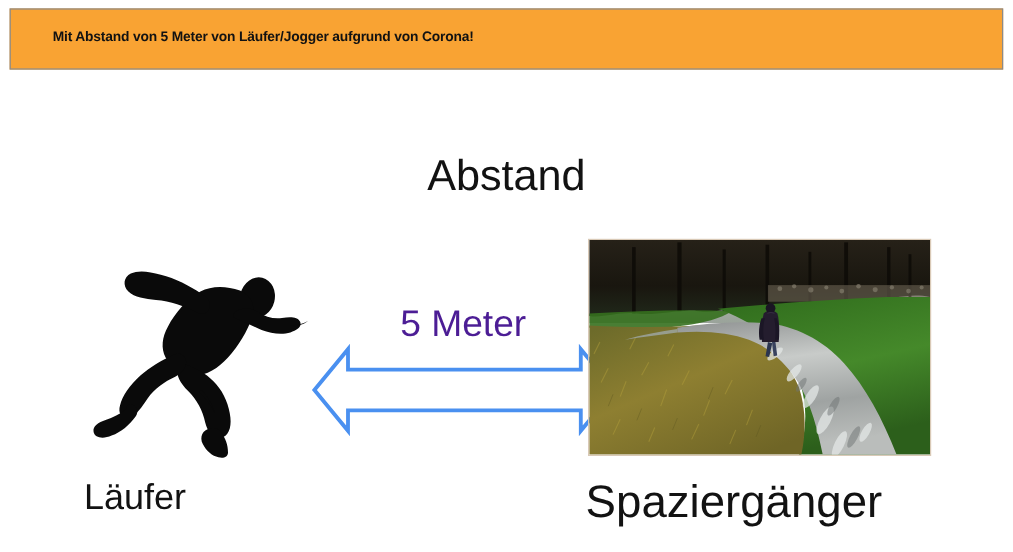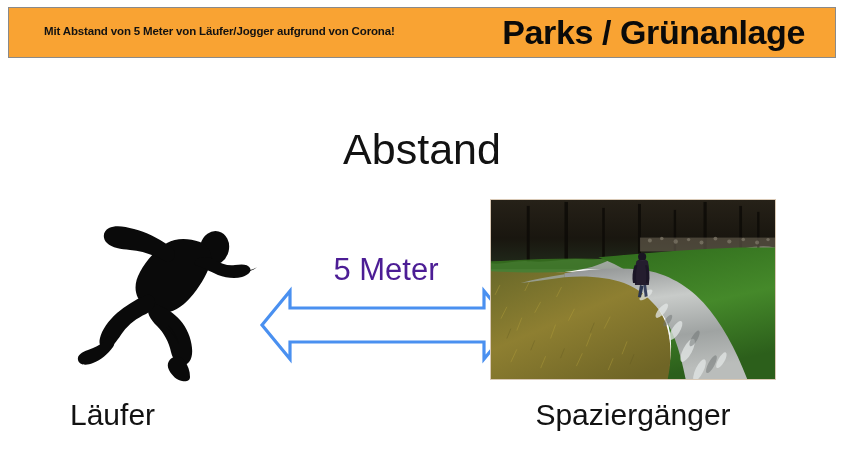--- a/index.html
+++ b/index.html
@@ -48,21 +48,21 @@
     white-space: nowrap;
   }
 
   
   #abstand-heading {
     position: absolute;
     left: 0;
     right: 0;
     top: 125px;
     text-align: center;
-    font-size: 43px;
+    font-size: 36px;
     color: #121212;
     font-weight: normal;
   }
 
   #runner-figure {
     position: absolute;
     left: 72px;
     top: 212px;
     width: 200px;
     height: 170px;
@@ -109,31 +109,30 @@
     width: 205px;
     text-align: left;
     font-size: 30px;
     color: #121212;
   }
   #caption-walker {
     position: absolute;
     left: 488px;
     top: 398px;
     width: 290px;
-    text-align: center;
-    font-size: 30px;
+    text-align: left;
+    font-size: 38px;
     color: #121212;
   }
 </style>
 </head>
 <body>
 
 <div id="header-banner">
   <div id="header-subtitle">Mit Abstand von 5 Meter von Läufer/Jogger aufgrund von Corona!</div>
-  <div id="header-title">Parks / Grünanlage</div>
 </div>
 
 <div id="abstand-heading">Abstand</div>
 
 <div id="runner-figure">
   <svg viewBox="0 0 200 170" xmlns="http://www.w3.org/2000/svg" aria-hidden="true">
     <g fill="#0A0A0A">
 
       <ellipse cx="142.5" cy="36" rx="14.5" ry="17" transform="rotate(14 142.5 36)"></ellipse>
 

